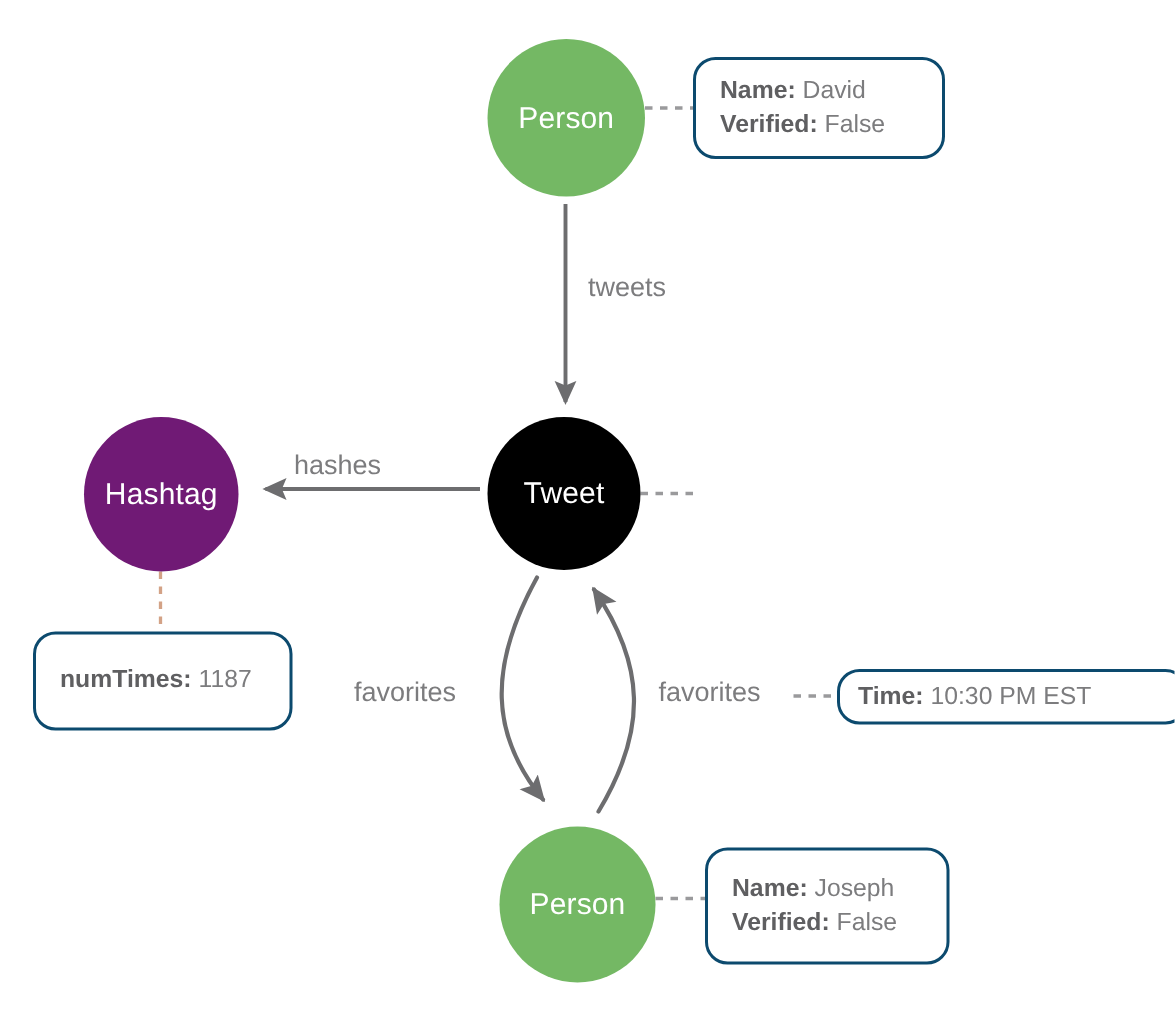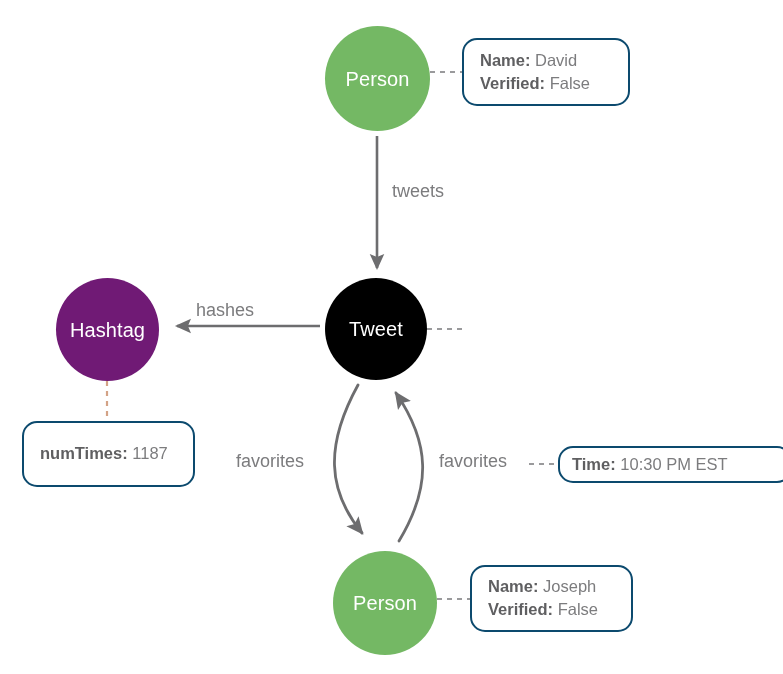--- a/index.html
+++ b/index.html
@@ -77,21 +77,21 @@
   .prop-line .k {
     font-weight: bold;
     color: #5f5f61;
   }
   .prop-line.wrapped { white-space: normal; }
 
   #box-david   { left: 462px; top: 38px;  width: 168px; height: 68px; }
   #box-tweet   { left: 462px; top: 267px; width: 293px; height: 124px; padding-top: 10px; }
   #box-hashtag { left: 22px;  top: 421px; width: 173px; height: 66px; }
   #box-time    { left: 558px; top: 446px; width: 234px; height: 37px; padding: 0 12px; }
-  #box-joseph  { left: 470px; top: 565px; width: 163px; height: 67px; }
+  #box-joseph  { left: 470px; top: 565px; width: 163px; height: 78px; }
 
   
   .edge-label {
     position: absolute;
     font-size: 18px;
     color: #7c7c7e;
     line-height: 1;
     white-space: nowrap;
   }
   #label-tweets    { left: 392px; top: 182px; }

